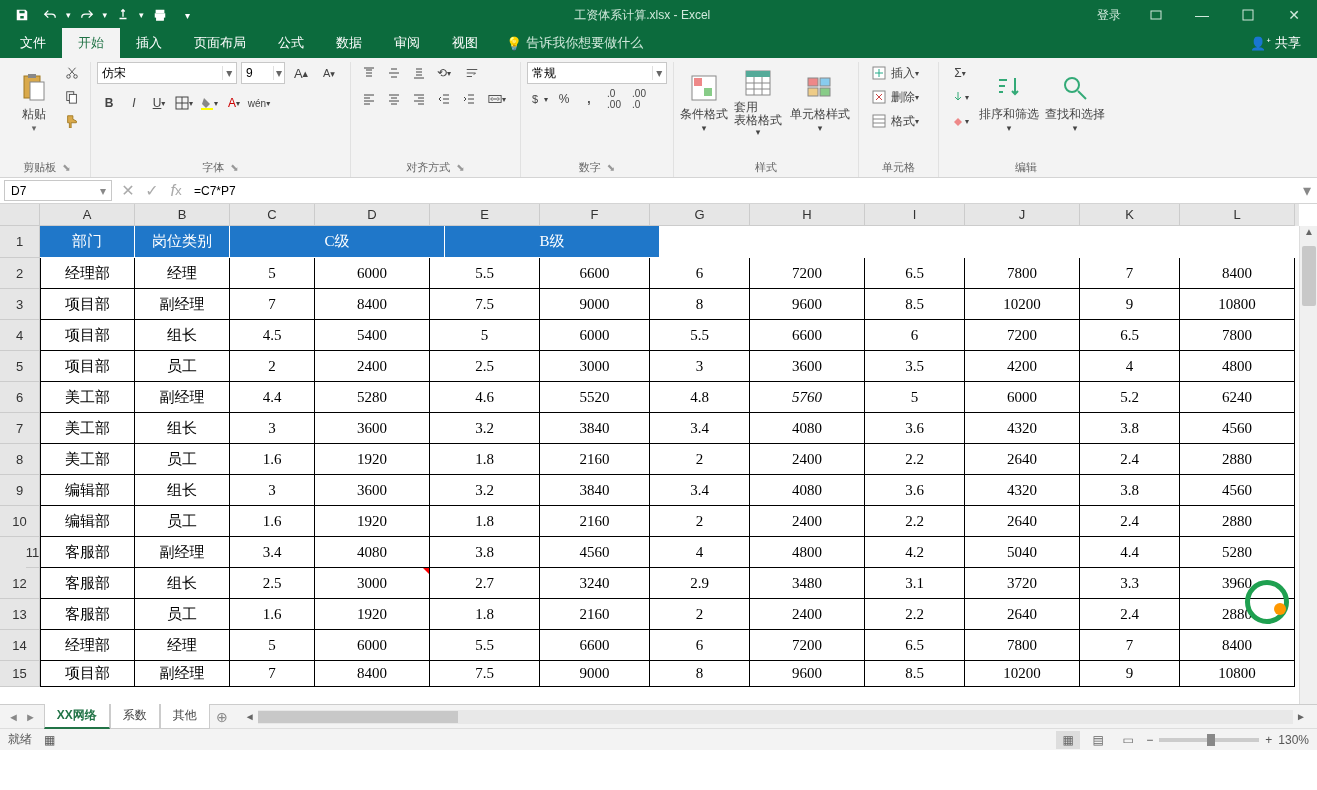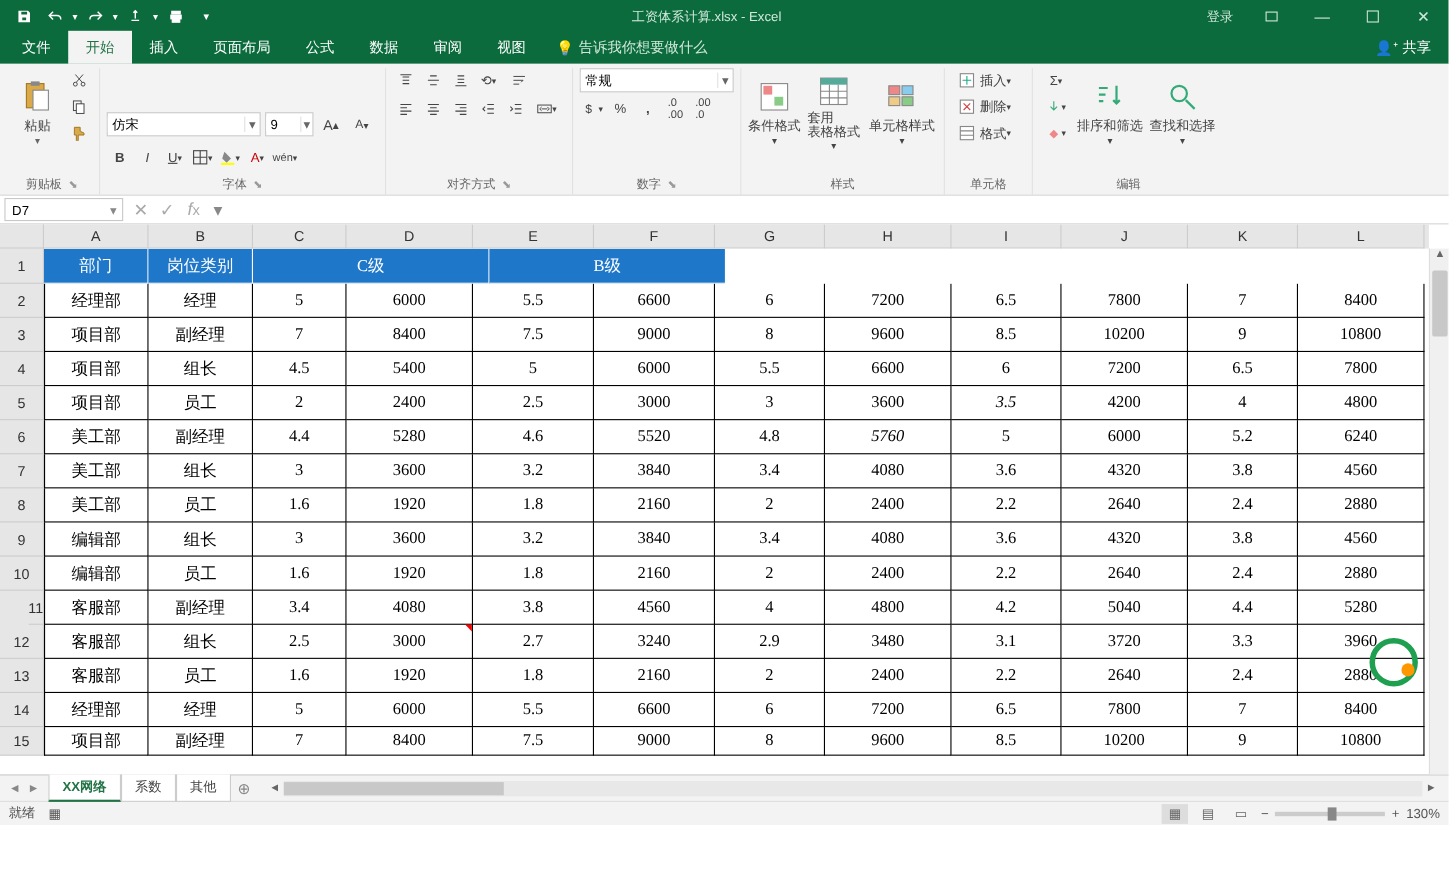--- a/index.html
+++ b/index.html
@@ -29,21 +29,21 @@
 .ribbon-group-label { text-align: center; font-size: 11px; color: #666; padding: 2px 0; display: flex; justify-content: center; align-items: center; gap: 6px; }
 .ribbon-group-label .dlg-launcher { font-size: 10px; color: #999; cursor: pointer; }
 .big-btn { display: flex; flex-direction: column; align-items: center; justify-content: center; width: 48px; height: 80px; cursor: pointer; font-size: 12px; color: #444; }
 .big-btn-icon { width: 32px; height: 32px; margin-bottom: 2px; display: flex; align-items: center; justify-content: center; }
 .vert-stack { display: flex; flex-direction: column; gap: 2px; }
 .small-btn { width: 24px; height: 22px; display: flex; align-items: center; justify-content: center; cursor: pointer; color: #444; font-size: 12px; }
 .small-btn svg { width: 14px; height: 14px; }
 .combo-box { display: inline-flex; align-items: center; border: 1px solid #c8c8c8; background: #fff; height: 22px; font-size: 12px; }
 .combo-box input { border: none; outline: none; padding: 0 4px; font-size: 12px; width: 100%; }
 .combo-arrow { width: 16px; text-align: center; cursor: pointer; color: #666; border-left: 1px solid #e0e0e0; }
-.font-row { display: flex; gap: 4px; margin-bottom: 4px; margin-top: 40px; }
+.font-row { display: flex; gap: 4px; margin-bottom: 4px; }
 .btn-row { display: flex; gap: 1px; }
 .ribbon-btn-label { display: flex; align-items: center; height: 22px; padding: 0 6px; font-size: 12px; color: #444; cursor: pointer; }
 .ribbon-btn-label svg { margin-right: 4px; }
 
 
 .formula-bar { height: 26px; display: flex; align-items: center; border-bottom: 1px solid #d4d4d4; background: #fff; }
 .name-box { width: 108px; border: 1px solid #c8c8c8; margin: 2px 4px; display: flex; align-items: center; font-size: 12px; padding-left: 6px; height: 21px; background: #fff; }
 .name-box-arrow { width: 16px; text-align: center; cursor: pointer; color: #888; margin-left: auto; }
 .fb-btn { width: 24px; height: 22px; display: flex; align-items: center; justify-content: center; color: #aaa; cursor: pointer; }
 .formula-input { flex: 1; border: none; outline: none; font-size: 12px; padding: 0 6px; height: 22px; }
@@ -478,20 +478,21 @@
   <div class="name-box">
     <span>D7</span>
     <span class="name-box-arrow">▾</span>
   </div>
   <div class="fb-btn">✕</div>
   <div class="fb-btn">✓</div>
   <div class="fb-btn">
       <i>f</i>
       <sub>x</sub>
     </div>
+  <input class="formula-input" value="=C7*P7" style="">
   <div class="fb-expand">▾</div>
 </div>
 
 <div class="sheet-area">
   <div class="select-all-corner"></div>
   <div class="col-headers" id="col-headers">
       <div class="col-h" style="width: 95px;">A</div>
       <div class="col-h" style="width: 95px;">B</div>
       <div class="col-h" style="width: 85px;">C</div>
       <div class="col-h" style="width: 115px;">D</div>
@@ -572,21 +573,21 @@
       </div>
       <div class="cell-row table-border">
         <div class="cell" style="width: 95px; height: 31px; position: relative;">项目部</div>
         <div class="cell" style="width: 95px; height: 31px; position: relative;">员工</div>
         <div class="cell" style="width: 85px; height: 31px; position: relative;">2</div>
         <div class="cell" style="width: 115px; height: 31px; position: relative;">2400</div>
         <div class="cell" style="width: 110px; height: 31px; position: relative;">2.5</div>
         <div class="cell" style="width: 110px; height: 31px; position: relative;">3000</div>
         <div class="cell" style="width: 100px; height: 31px; position: relative;">3</div>
         <div class="cell" style="width: 115px; height: 31px; position: relative;">3600</div>
-        <div class="cell" style="width: 100px; height: 31px; position: relative; font-style: italic;">3.5</div>
+        <div class="cell" style="width: 100px; height: 31px; position: relative;">3.5</div>
         <div class="cell" style="width: 115px; height: 31px; position: relative;">4200</div>
         <div class="cell" style="width: 100px; height: 31px; position: relative;">4</div>
         <div class="cell" style="width: 115px; height: 31px; position: relative;">4800</div>
       </div>
       <div class="cell-row table-border">
         <div class="cell" style="width: 95px; height: 31px; position: relative;">美工部</div>
         <div class="cell" style="width: 95px; height: 31px; position: relative;">副经理</div>
         <div class="cell" style="width: 85px; height: 31px; position: relative;">4.4</div>
         <div class="cell" style="width: 115px; height: 31px; position: relative;">5280</div>
         <div class="cell" style="width: 110px; height: 31px; position: relative;">4.6</div>

